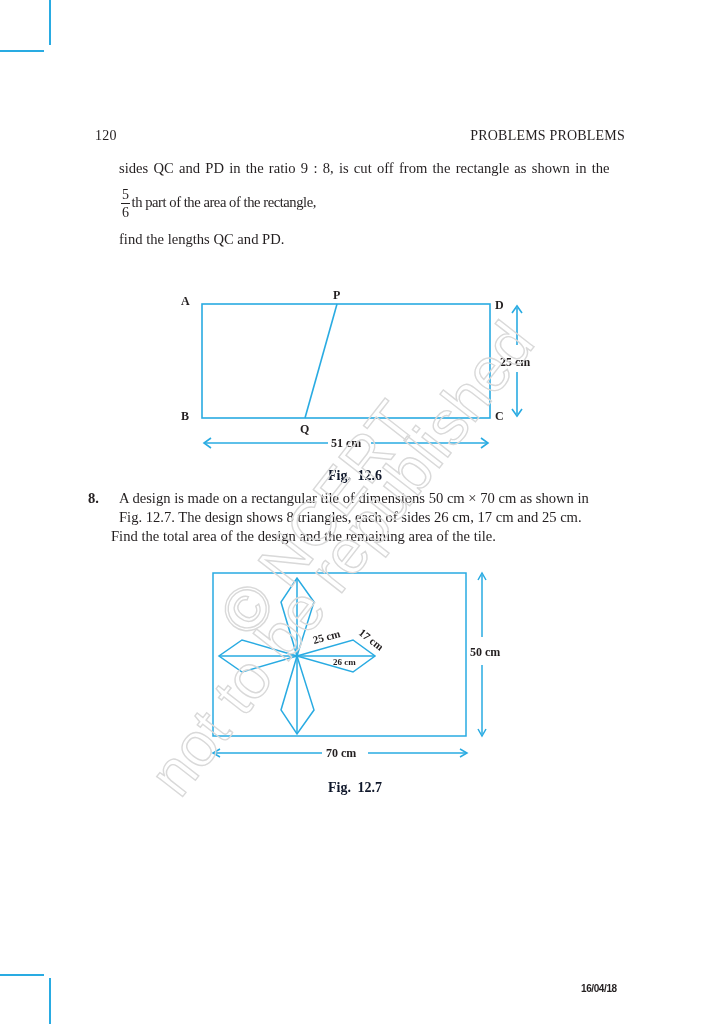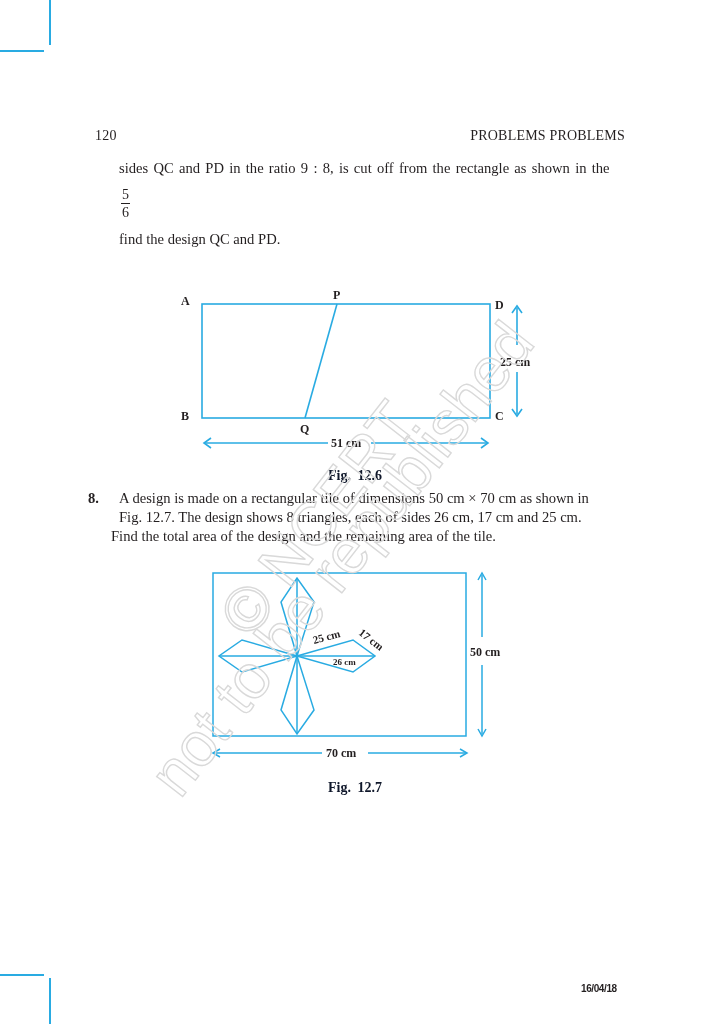--- a/index.html
+++ b/index.html
@@ -30,23 +30,23 @@
 <div class="crop" style="left:49px; top:978px; width:1.5px; height:46px;"></div>
 
 <div class="abs hdr" style="left:95px; top:128px;">120</div>
 <div class="abs hdr" style="right:92px; top:128px;">PROBLEMS PROBLEMS</div>
 
 <div class="abs para" style="left:119px; top:161px; word-spacing:1.6px;">sides QC and PD in the ratio 9 : 8, is cut off from the rectangle as shown in the</div>
 <div class="abs para" style="left:119px; top:188px; letter-spacing:-0.45px;">
   <span class="frac">
     <span class="num">5</span>
     <span class="den">6</span>
-  </span>
+  </span><span>th part of the area of the rectangle,</span>
 </div>
-<div class="abs para" style="left:119px; top:232px;">find the design QC and PD.</div>
+<div class="abs para" style="left:119px; top:232px;">find the lengths QC and PD.</div>
 
 <svg class="abs" style="left:0; top:0;" width="717" height="500" viewBox="0 0 717 500">
   <g stroke="#29abe2" stroke-width="1.6" fill="none">
     <rect x="202" y="304" width="288" height="114"></rect>
     <line x1="337" y1="304" x2="305" y2="418"></line>
 
     <line x1="517" y1="308" x2="517" y2="345"></line>
     <line x1="517" y1="372" x2="517" y2="414"></line>
     <polyline points="512,313 517,306 522,313"></polyline>
     <polyline points="512,409 517,416 522,409"></polyline>

